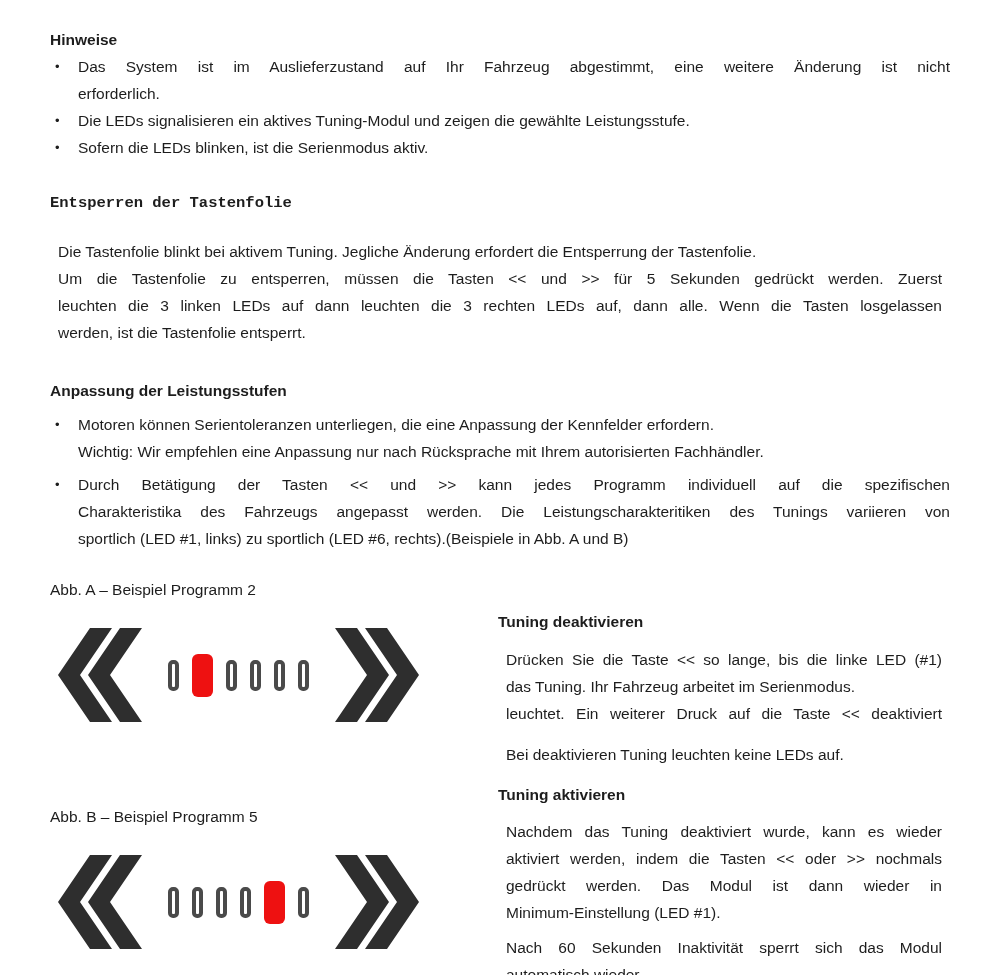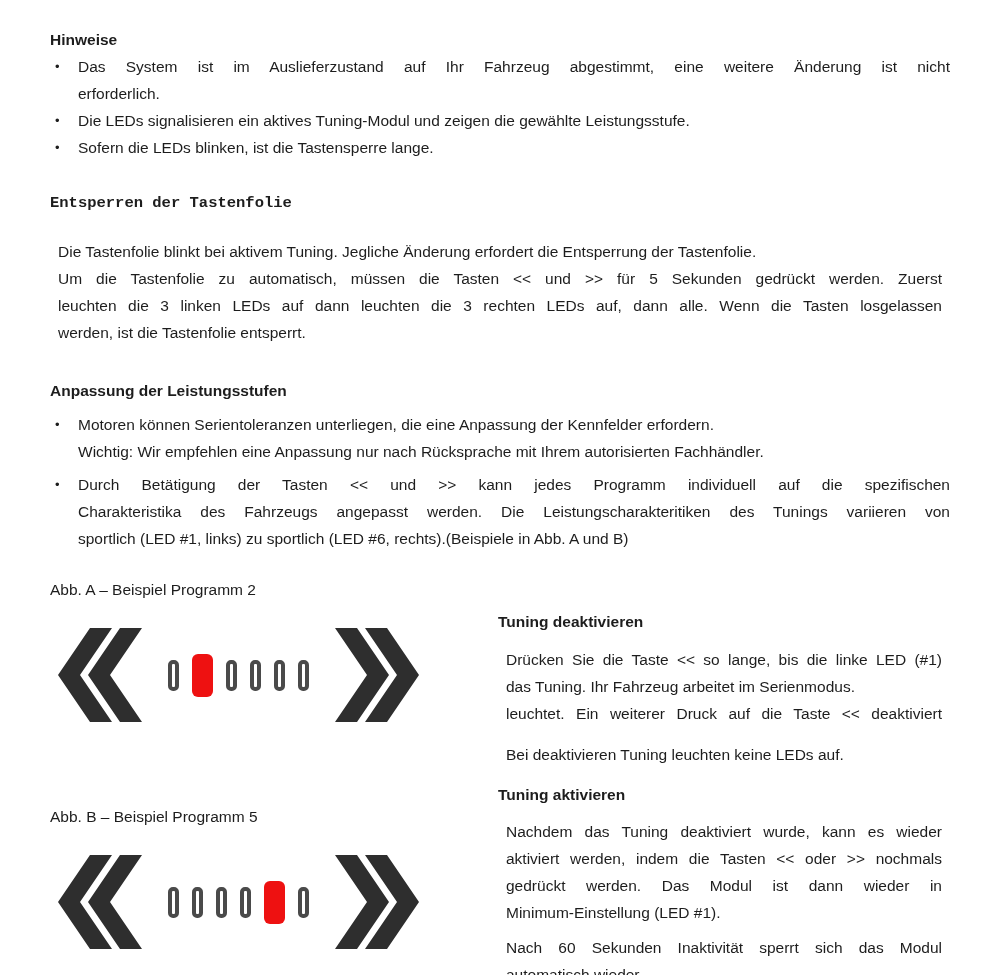--- a/index.html
+++ b/index.html
@@ -69,29 +69,29 @@
     </div>
     <div class="bullet-row">
       <span class="bm">•</span>
       <div class="bt">
           <div class="line"><span>Die LEDs signalisieren ein aktives Tuning-Modul und zeigen die gewählte Leistungsstufe.</span></div>
         </div>
     </div>
     <div class="bullet-row">
       <span class="bm">•</span>
       <div class="bt">
-          <div class="line"><span>Sofern die LEDs blinken, ist die Tastensperre lange.</span></div>
+          <div class="line"><span>Sofern die LEDs blinken, ist die Serienmodus aktiv.</span></div>
         </div>
     </div>
   </div>
 
   <h3 class="h mt-s2">Entsperren der Tastenfolie</h3>
   <div class="para mt-p">
       <div class="line"><span>Die Tastenfolie blinkt bei aktivem Tuning. Jegliche Änderung erfordert die Entsperrung der Tastenfolie.</span></div>
-      <div class="line fill"><span>Um die Tastenfolie zu automatisch, müssen die </span><span class="b">Tasten &lt;&lt; und &gt;&gt;</span><span> für 5 Sekunden gedrückt werden. Zuerst</span></div>
+      <div class="line fill"><span>Um die Tastenfolie zu entsperren, müssen die </span><span class="b">Tasten &lt;&lt; und &gt;&gt;</span><span> für 5 Sekunden gedrückt werden. Zuerst</span></div>
       <div class="line fill"><span>leuchten die 3 linken LEDs auf dann leuchten die 3 rechten LEDs auf, dann alle. Wenn die Tasten losgelassen</span></div>
       <div class="line"><span>werden, ist die Tastenfolie entsperrt.</span></div>
     </div>
 
   <h3 class="h mt-s3">Anpassung der Leistungsstufen</h3>
   <div>
     <div class="bullet-row mt-b1">
       <span class="bm">•</span>
       <div class="bt">
           <div class="line"><span>Motoren können Serientoleranzen unterliegen, die eine Anpassung der Kennfelder erfordern.</span></div>

